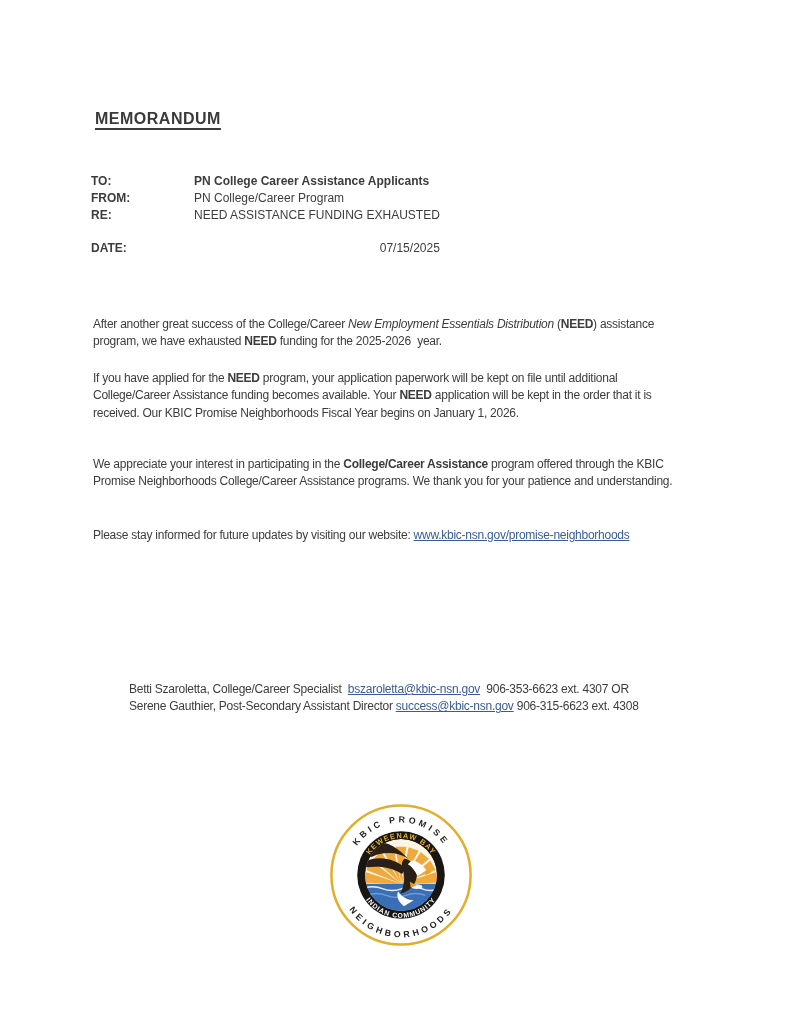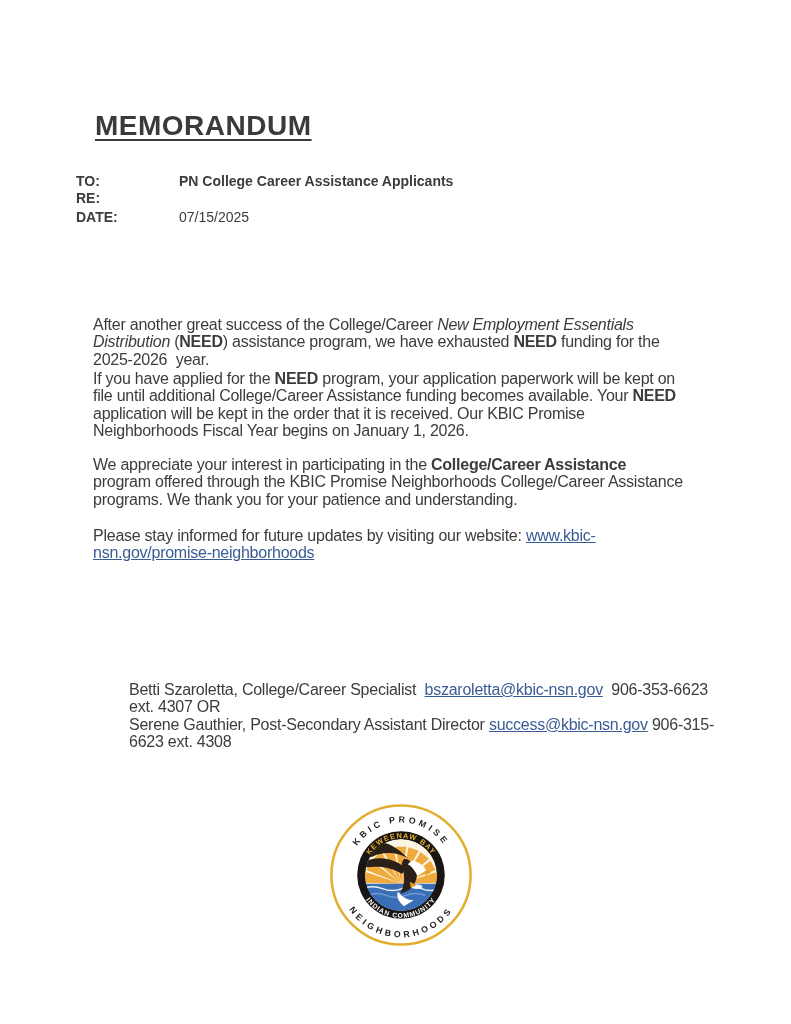--- a/index.html
+++ b/index.html
@@ -2,32 +2,32 @@
 <html><head>
 <meta charset="utf-8">
 <style>
   html,body{margin:0;padding:0;background:#ffffff;}
   .page{
     position:relative;width:791px;height:1024px;background:#ffffff;overflow:hidden;
     font-family:"Liberation Sans",sans-serif;color:#3c3c3c;
   }
   .title{
     position:absolute;left:95px;top:110px;margin:0;
-    font-size:28px;font-weight:700;letter-spacing:.5px;color:#3a3a3a;
+    font-size:16px;font-weight:700;letter-spacing:.5px;color:#3a3a3a;
     text-decoration:underline;text-decoration-thickness:2px;text-underline-offset:4px;
   }
-  .memo-header{position:absolute;left:76px;top:173px;font-size:14px;}
+  .memo-header{position:absolute;left:91px;top:173px;font-size:12px;}
   .mh-row{display:flex;line-height:17px;}
-  .mh-row.date-row{margin-top:2px;}
+  .mh-row.date-row{margin-top:16px;justify-content:space-between;}
   .mh-label{width:80px;font-weight:700;flex:0 0 auto;}
   .mh-value{white-space:pre-wrap;padding-left:23px;}
   .mh-value.bold{font-weight:700;}
   .para{
     position:absolute;left:93px;width:592px;margin:0;
-    font-size:16px;line-height:17.4px;letter-spacing:-0.25px;
+    font-size:12px;line-height:17.4px;letter-spacing:-0.25px;
     white-space:pre-wrap;color:#3c3c3c;
   }
   .p1{top:316px;} .p2{top:370px;} .p3{top:456px;} .p4{top:527px;}
   .p5{top:613px;} .contacts{top:681px;margin-left:36px;}
   .b{font-weight:700;}
   .i{font-style:italic;}
   .link{color:#3a5c94;text-decoration:underline;cursor:pointer;}
   .logo{position:absolute;left:328px;top:802px;width:146px;height:146px;}
   .arc-outer{font-family:"Liberation Sans",sans-serif;font-weight:700;font-size:9px;letter-spacing:3.4px;fill:#1c1c1c;}
   .arc-inner-top{font-family:"Liberation Sans",sans-serif;font-weight:700;font-size:7.6px;letter-spacing:1.1px;fill:#e2af2d;}
@@ -39,21 +39,26 @@
 <div class="page">
 
   <h1 class="title">MEMORANDUM</h1>
 
   <div class="memo-header">
     <div class="mh-row">
       <span class="mh-label">TO:</span>
       <span class="mh-value bold">PN College Career Assistance Applicants</span>
     </div>
     <div class="mh-row">
+      <span class="mh-label">FROM:</span>
+      <span class="mh-value">PN College/Career Program</span>
+    </div>
+    <div class="mh-row">
       <span class="mh-label">RE:</span>
+      <span class="mh-value">NEED ASSISTANCE FUNDING EXHAUSTED</span>
     </div>
     <div class="mh-row date-row">
       <span class="mh-label">DATE:</span>
       <span class="mh-value">07/15/2025</span>
     </div>
   </div>
 
   <p class="para p1"><span>After another great success of the College/Career </span><span class="i">New Employment Essentials Distribution</span><span> (</span><span class="b">NEED</span><span>) assistance program, we have exhausted </span><span class="b">NEED</span><span> funding for the 2025-2026  year.</span></p>
 
   <p class="para p2"><span>If you have applied for the </span><span class="b">NEED</span><span> program, your application paperwork will be kept on file until additional College/Career Assistance funding becomes available. Your </span><span class="b">NEED</span><span> application will be kept in the order that it is received. Our KBIC Promise Neighborhoods Fiscal Year begins on January 1, 2026.</span></p>

